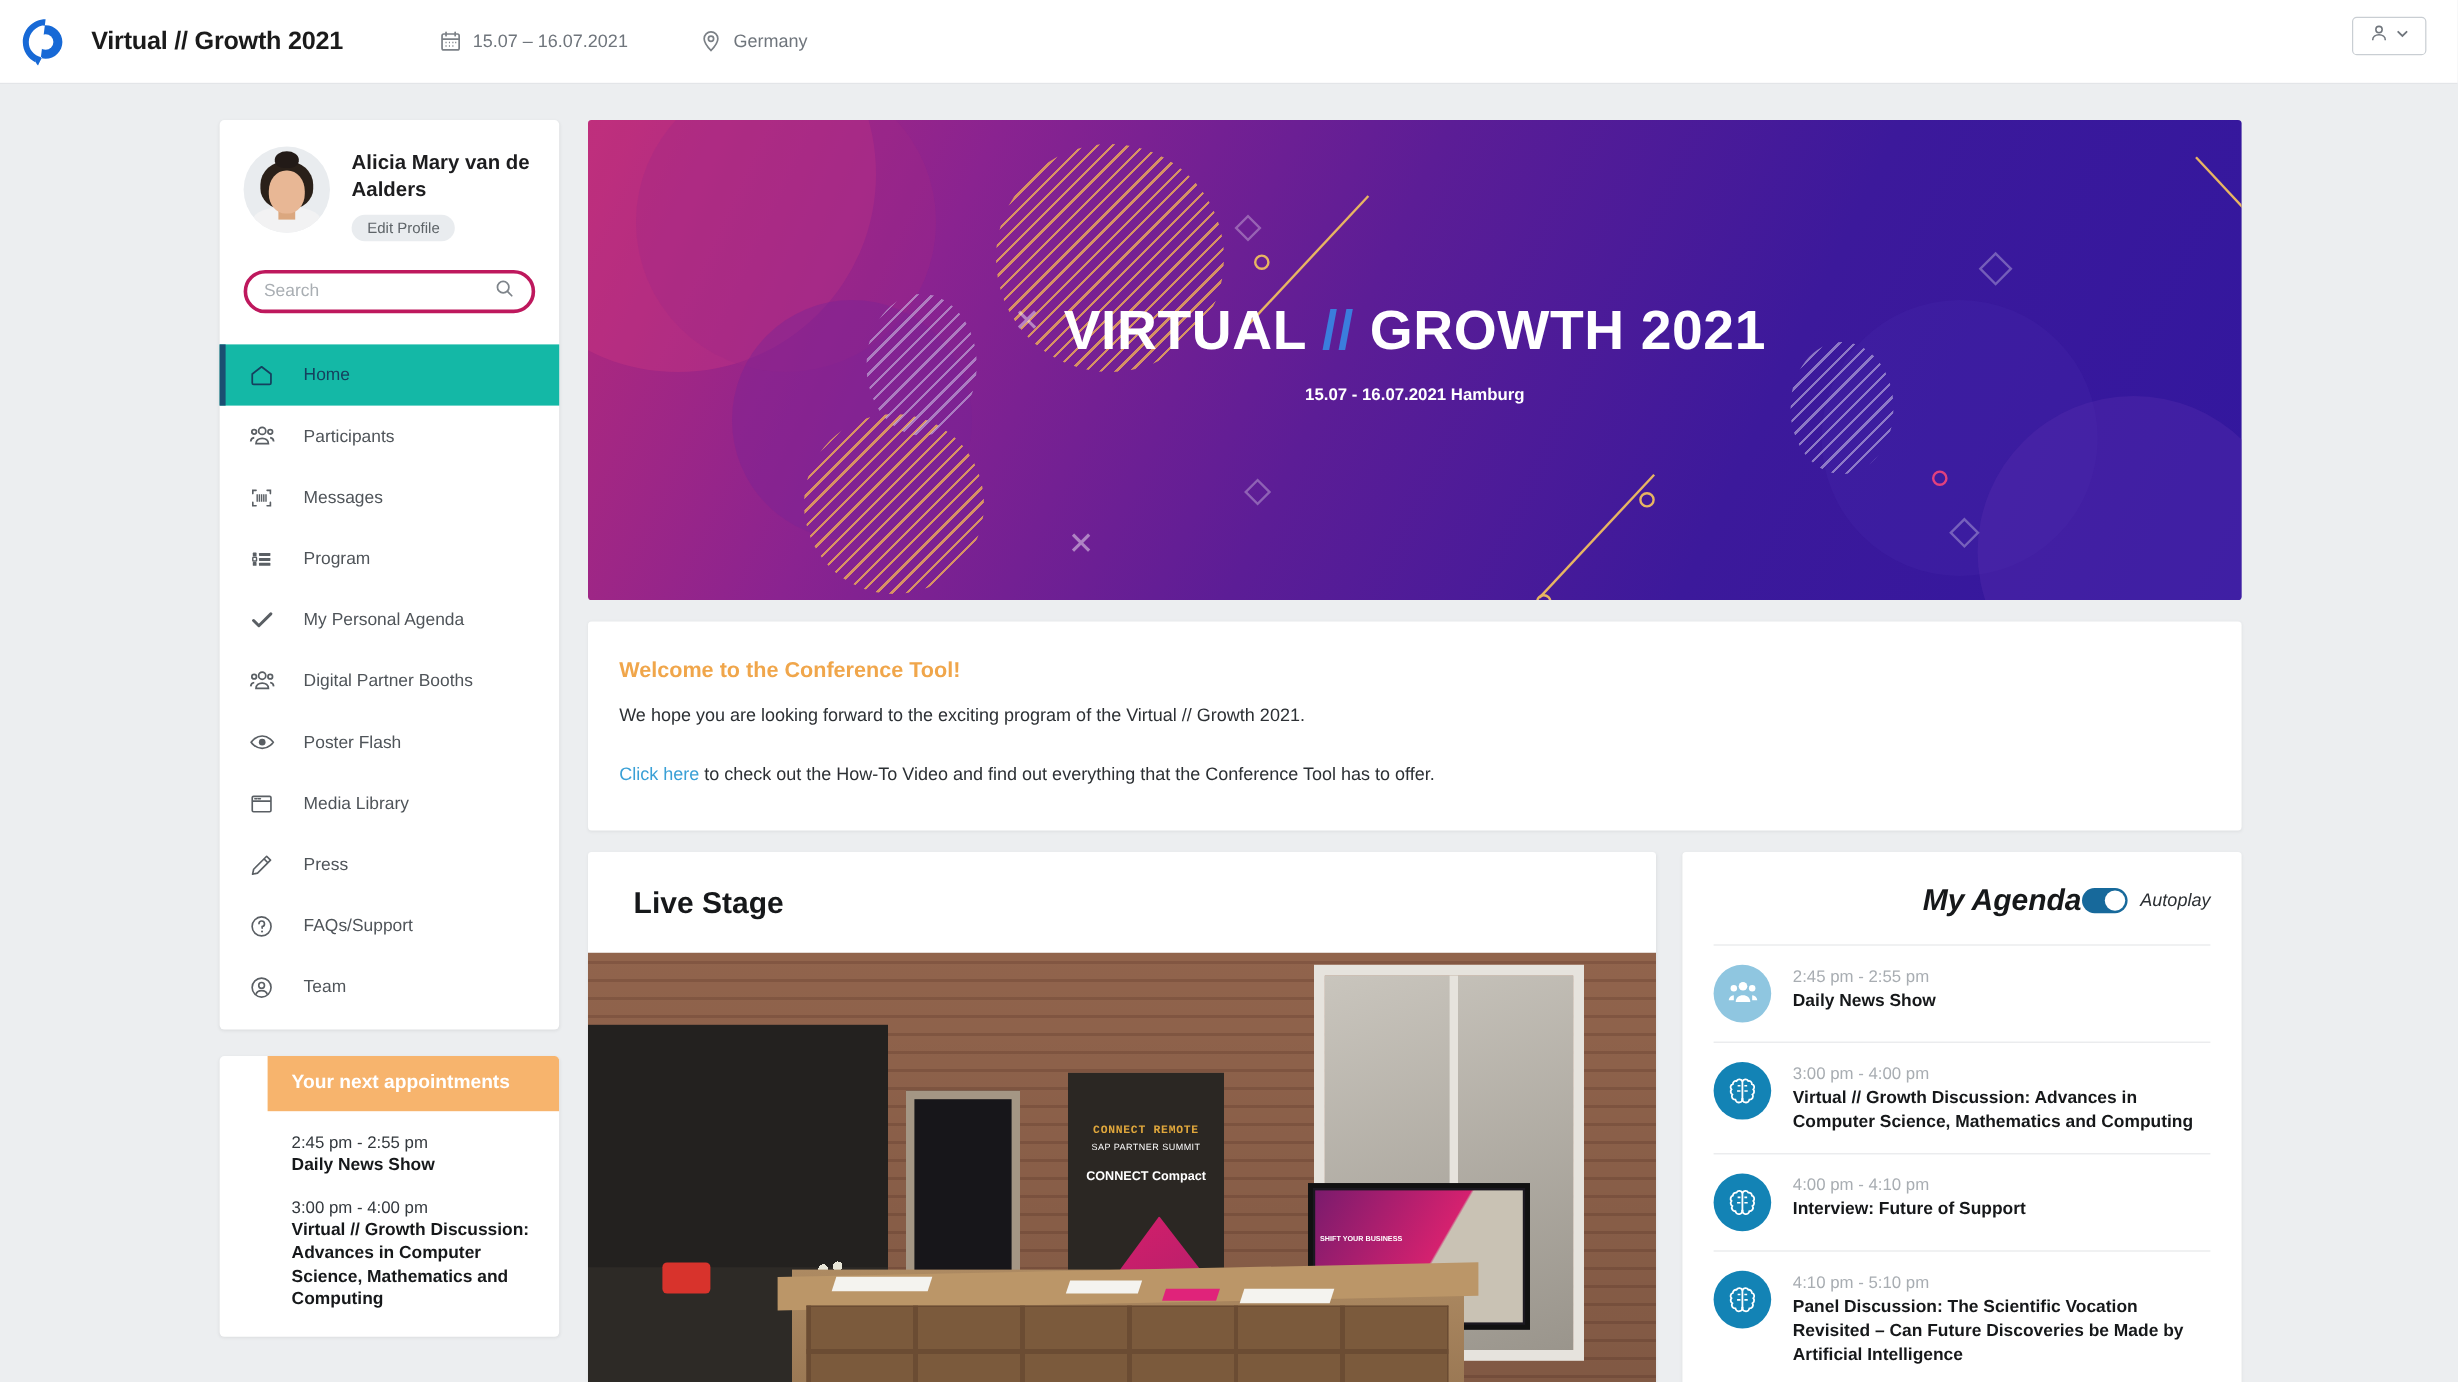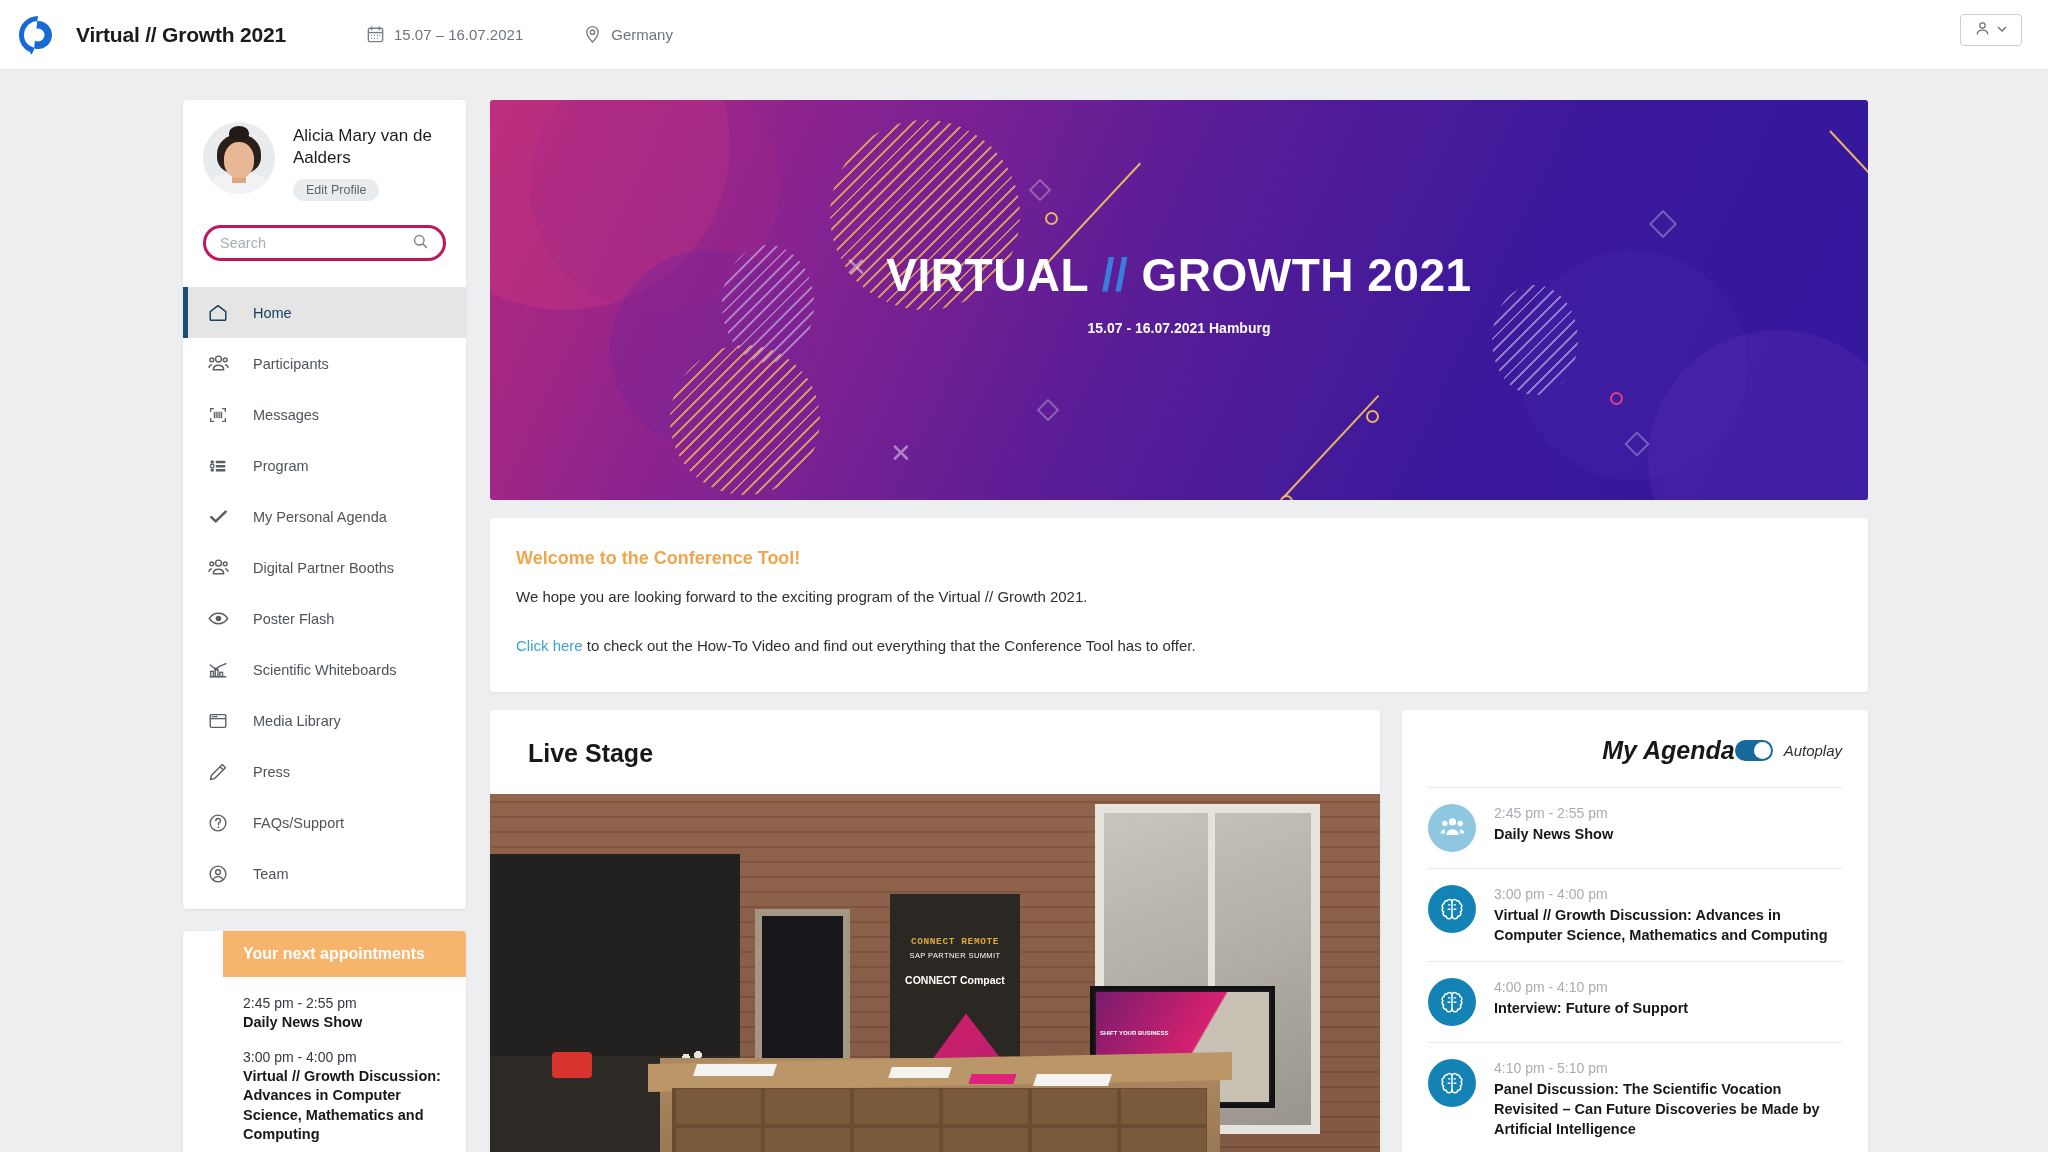--- a/index.html
+++ b/index.html
@@ -49,21 +49,21 @@
     width: 72px; height: 72px; border-radius: 50%;
     background: #e9ecef; flex: none; overflow: hidden; position: relative;
   }
   .avatar .hair-bun { position:absolute; top:4px; left:26px; width:20px; height:14px; background:#221a17; border-radius:50% 50% 40% 40%; }
   .avatar .hair { position:absolute; top:12px; left:14px; width:44px; height:40px; background:#2a2019; border-radius:50% 50% 42% 42%; }
   .avatar .skin { position:absolute; top:20px; left:21px; width:30px; height:36px; background:#e8b795; border-radius:48% 48% 46% 46%; }
   .avatar .body { position:absolute; bottom:0; left:8px; width:56px; height:22px; background:#f2f2f3; border-radius:50% 50% 0 0; }
   .avatar .neck { position:absolute; top:47px; left:29px; width:14px; height:14px; background:#dba77f; }
   .profile-info { margin-left: 18px; padding-top: 3px; }
   .profile-name {
-    font-size: 17px; font-weight: normal; color: #1d1d1f;
+    font-size: 17px; font-weight: bold; color: #1d1d1f;
     line-height: 1.3; max-width: 150px;
   }
   .edit-profile {
     display: inline-block; margin-top: 10px;
     background: #e9ecef; color: #5e6468;
     font-size: 12.5px; padding: 4px 13px; border-radius: 11px;
     cursor: pointer;
   }
   .search-wrap { padding: 24px 20px 26px 20px; }
   .search-box {
@@ -87,21 +87,21 @@
     cursor: pointer; position: relative;
   }
   .nav-item .nav-ico {
     width: 26px; height: 26px; flex: none;
     display: flex; align-items: center; justify-content: center;
     color: #5a5f64;
   }
   .nav-item .nav-label {
     margin-left: 22px; font-size: 14.5px; color: #4f5459;
   }
-  .nav-item.active { background: #e5e5e5; text-align: right; }
+  .nav-item.active { background: #14b8a6; text-align: right; }
   .nav-item.active::before {
     content: ""; position: absolute; left: 0; top: 0;
     width: 5px; height: 100%; background: #1b4f72;
   }
   .nav-item.active .nav-ico,
   .nav-item.active .nav-label { color: #15405e; }
 
   .appt-card { margin-top: 22px; overflow: hidden; padding-left: 40px; }
   .appt-head {
     background: #f7b46d; color: #ffffff;
@@ -371,33 +371,20 @@
             <svg width="23" height="23" viewBox="0 0 24 24" fill="none" stroke="currentColor" stroke-width="1.5">
               <path d="M2.4 12S6 6.6 12 6.6 21.6 12 21.6 12 18 17.4 12 17.4 2.4 12 2.4 12z"></path>
               <circle cx="12" cy="12" r="2.9" fill="currentColor" stroke="none"></circle>
             </svg>
           </span>
         <span class="nav-label">Poster Flash</span>
       </div>
       <div class="nav-item">
         <span class="nav-ico">
             <svg width="22" height="22" viewBox="0 0 24 24" fill="none" stroke="currentColor" stroke-width="1.5">
-              <path d="M3.4 6.5L9.5 11l3.6-2.6L20.6 5" stroke-linecap="round"></path>
-              <circle cx="9.5" cy="11" r="1.1" fill="currentColor"></circle>
-              <rect x="4" y="13.5" width="3" height="5.6"></rect>
-              <rect x="9" y="11.5" width="3" height="7.6"></rect>
-              <rect x="14" y="14.5" width="3" height="4.6"></rect>
-              <path d="M3.4 19.4h17.2" stroke-linecap="round"></path>
-            </svg>
-          </span>
-        <span class="nav-label">Scientific Whiteboards</span>
-      </div>
-      <div class="nav-item">
-        <span class="nav-ico">
-            <svg width="22" height="22" viewBox="0 0 24 24" fill="none" stroke="currentColor" stroke-width="1.5">
               <rect x="3.5" y="5" width="17" height="14" rx="1.2"></rect>
               <path d="M3.5 9.4h17"></path>
               <path d="M5.8 7.2h2M9 7.2h2" stroke-width="1.3" stroke-linecap="round"></path>
             </svg>
           </span>
         <span class="nav-label">Media Library</span>
       </div>
       <div class="nav-item">
         <span class="nav-ico">
             <svg width="22" height="22" viewBox="0 0 24 24" fill="none" stroke="currentColor" stroke-width="1.5">

